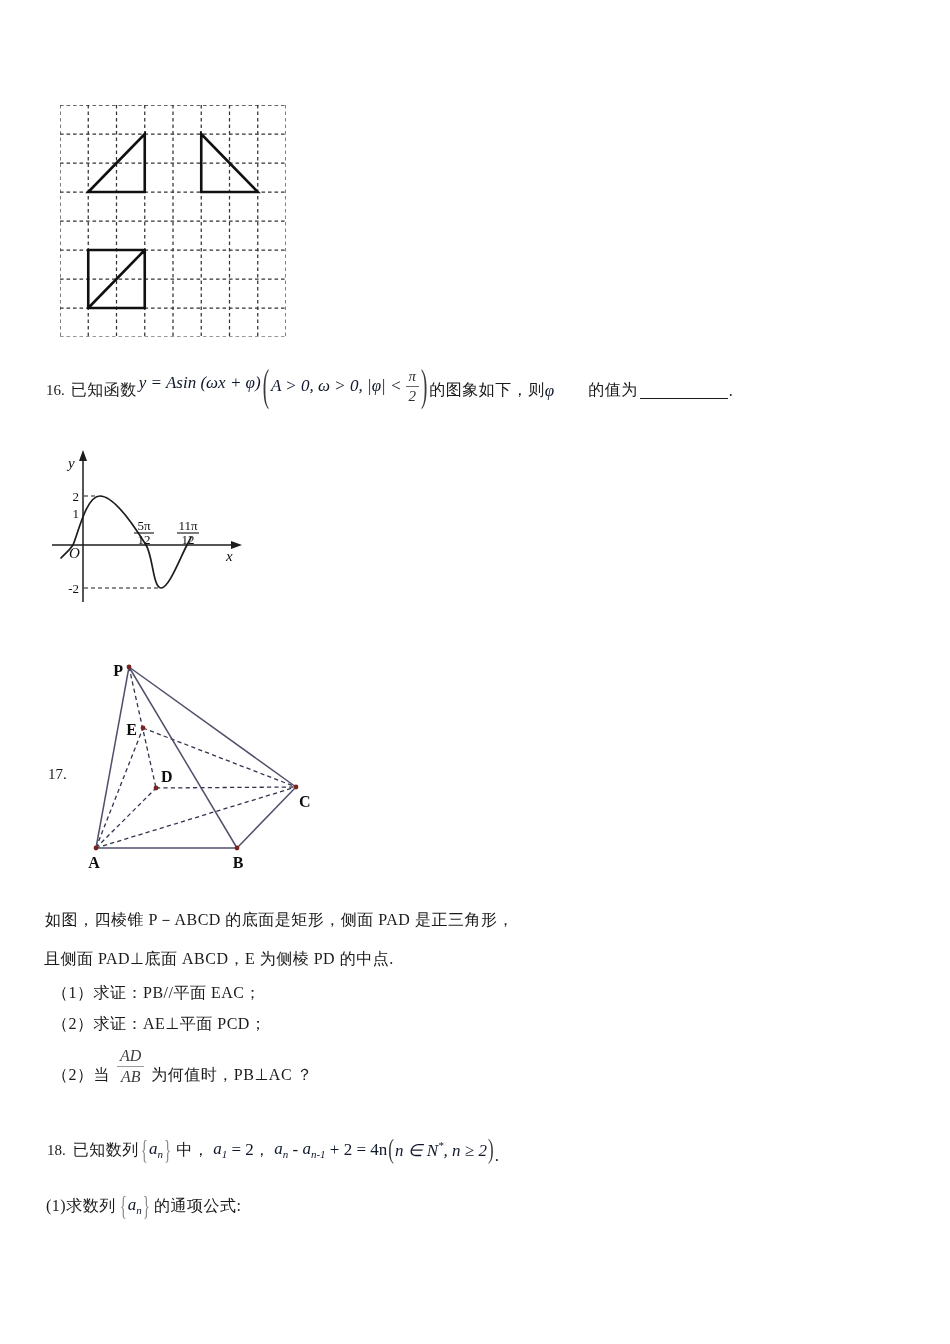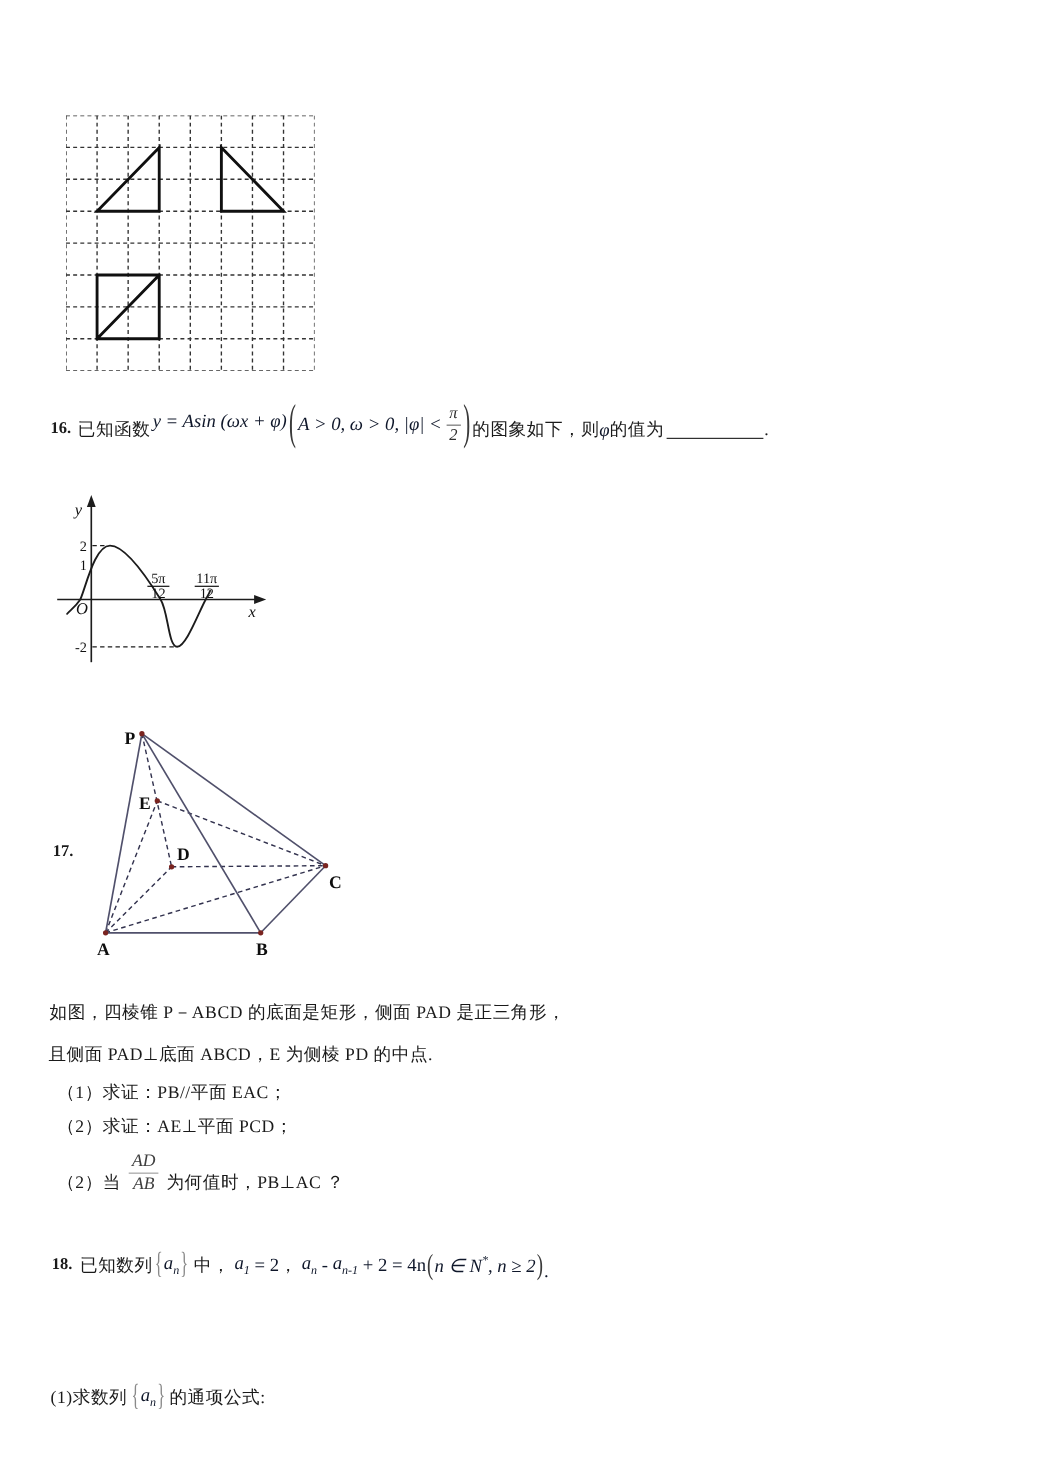--- a/index.html
+++ b/index.html
@@ -3,21 +3,21 @@
 <meta charset="utf-8">
 <style>
   html,body { margin:0; padding:0; background:#e8e8e8; }
   .page {
     position:relative; width:950px; height:1344px; margin:0 auto;
     background:#ffffff; overflow:hidden;
     font-family:"Liberation Serif", serif; color:#1a1a1a;
   }
   .abs { position:absolute; }
   .cjk { font-weight:400; font-size:16px; letter-spacing:0.5px; white-space:pre; }
-  .qnum { font-weight:700; font-size:15px; }
+  .qnum { font-weight:400; font-size:15px; }
   .mi { font-style:italic; font-size:17px; color:#0f172a; white-space:pre; }
   .mi sub { font-size:11px; font-style:italic; }
   .mi sup { font-size:11px; }
   .row { display:flex; align-items:center; }
   .bigparen {
     display:inline-block; transform:scaleY(2.35); transform-origin:center;
     font-size:19px; font-weight:400; color:#3a3a3a; margin:0 2px; font-style:normal;
   }
   .midparen {
     display:inline-block; transform:scaleY(1.55); transform-origin:center;
@@ -86,21 +86,21 @@
     <span class="bigparen">(</span>
     <span class="mi">A &gt; 0, ω &gt; 0, |φ| &lt;</span>
     <span class="frac" style="font-size:15px; margin-left:4px; color:#2e2e2e;">
       <span class="fnum">π</span>
       <span class="fbar"></span>
       <span class="fden">2</span>
     </span>
     <span class="bigparen">)</span>
     <span class="cjk" style="margin-top:9px;">的图象如下，则</span>
     <span class="mi" style="margin-top:9px;">φ</span>
-    <span class="cjk" style="margin-top:9px;">的值为</span>
+    <span class="cjk" style="margin-top:9px;margin-left:34px;">的值为</span>
     <span class="blank" style="margin-top:9px;"></span>
     <span class="cjk" style="margin-top:9px;">.</span>
   </div>
 
   <svg class="abs" style="left:50px; top:448px;" width="195" height="162" viewBox="0 0 195 162">
 
     <line class="axis" x1="2" y1="97" x2="186" y2="97"></line>
     <line class="axis" x1="33" y1="8" x2="33" y2="154"></line>
     <polygon points="33,2 29,13 37,13" fill="#1c1c1c"></polygon>
     <polygon points="192,97 181,93 181,101" fill="#1c1c1c"></polygon>
@@ -187,21 +187,21 @@
     <span class="mi" style="margin-left:4px;"><i>a</i><sub>n</sub></span>
     <span class="mi" style="font-style:normal;"> - </span>
     <span class="mi"><i>a</i><sub>n-1</sub></span>
     <span class="mi" style="font-style:normal;"> + 2 = 4n</span>
     <span class="midparen">(</span>
     <span class="mi"><i>n ∈ N</i><sup>*</sup><i>, n ≥ 2</i></span>
     <span class="midparen">)</span>
     <span class="mi" style="font-style:normal; align-self:flex-end; margin-bottom:6px;">.</span>
   </div>
 
-  <div class="abs row" style="left:46px; top:1252px; height:36px;justify-content:flex-end;">
+  <div class="abs row" style="left:46px; top:1188px; height:36px;justify-content:flex-end;">
     <span class="cjk">(1)求数列</span>
     <span class="seqbrace" style="margin-left:4px;">{</span>
     <span class="mi"><i>a</i><sub>n</sub></span>
     <span class="seqbrace" style="margin-right:4px;">}</span>
     <span class="cjk">的通项公式:</span>
   </div>
 
 </div>
 
 </body></html>

